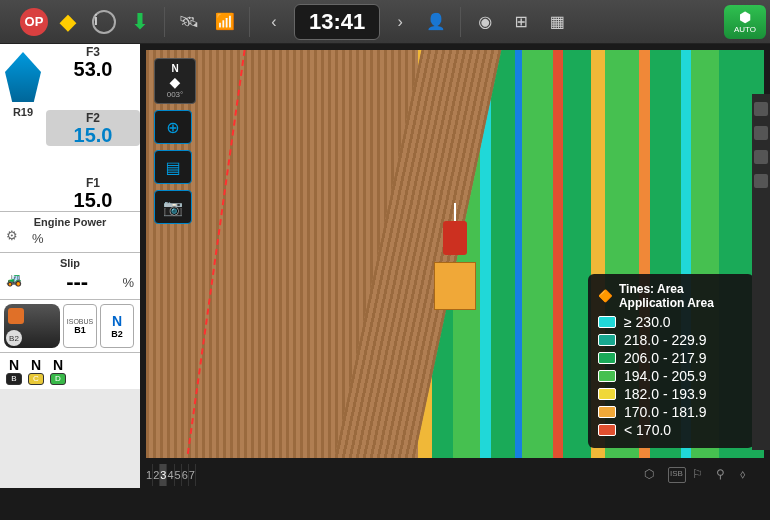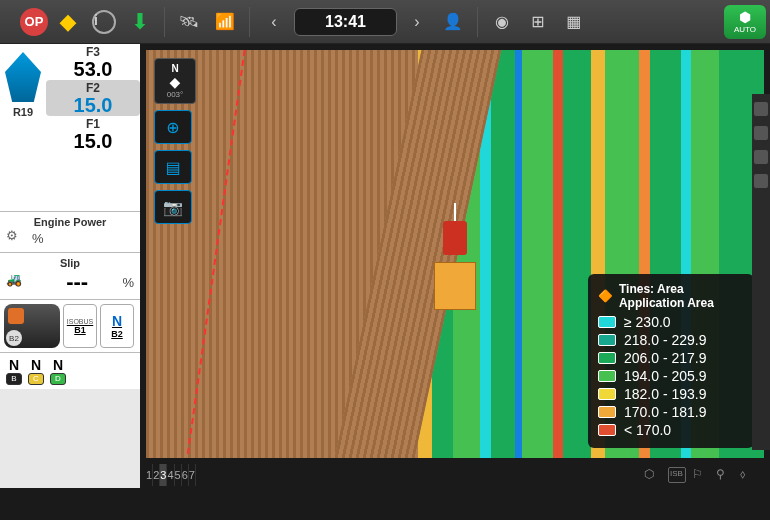--- a/index.html
+++ b/index.html
@@ -5,51 +5,51 @@
 * { margin: 0; padding: 0; box-sizing: border-box; font-family: Arial, sans-serif; }
 body { width: 770px; height: 520px; background: #1a1a1a; overflow: hidden; position: relative; }
 
 .topbar { height: 44px; background: linear-gradient(#4a4a4a,#383838); display: flex; align-items: center; gap: 4px; padding: 0 4px; border-bottom: 1px solid #222; }
 .tb-btn { width: 32px; height: 32px; display: flex; align-items: center; justify-content: center; border-radius: 4px; color: #ccc; font-size: 16px; }
 .tb-stop { background: #d94040; width: 28px; height: 28px; border-radius: 14px; color: #fff; font-size: 13px; font-weight: bold; margin-left: 16px; }
 .tb-warn { color: #ffcc00; font-size: 22px; }
 .tb-info { border: 2px solid #aaa; border-radius: 50%; width: 24px; height: 24px; font-size: 14px; font-weight: bold; }
 .tb-down { color: #1fbf4f; font-size: 22px; }
 .tb-divider { width: 1px; height: 30px; background: #555; margin: 0 4px; }
-.time-box { background: #1a1a1a; border: 1px solid #666; border-radius: 6px; padding: 4px 30px; color: #fff; font-size: 16px; font-weight: bold; }
+.time-box { background: #1a1a1a; border: 1px solid #666; border-radius: 6px; padding: 4px 14px; color: #fff; font-size: 22px; font-weight: bold; }
 .tb-spacer { flex: 1; }
 .tb-auto { background: linear-gradient(#2fc050,#1a9038); width: 42px; height: 34px; border-radius: 6px; display: flex; flex-direction: column; align-items: center; justify-content: center; color: #fff; font-size: 8px; }
 
 .main { display: flex; height: 444px; }
 
 .sidebar { width: 140px; background: #e8e8e8; display: flex; flex-direction: column; }
 .gear-panel { background: #fff; height: 168px; position: relative; border-bottom: 1px solid #bbb; display: flex; }
 .gear-icon-col { width: 46px; display: flex; flex-direction: column; align-items: center; padding-top: 8px; }
 .tractor-icon { width: 36px; height: 50px; background: linear-gradient(#0099dd,#006699); clip-path: polygon(50% 0,100% 40%,80% 100%,20% 100%,0 40%); margin-bottom: 4px; }
 .gear-r { font-size: 11px; font-weight: bold; color: #333; }
-.gear-vals { flex: 1; display: flex; flex-direction: column; justify-content: flex-start; }
+.gear-vals { flex: 1; display: flex; flex-direction: column; justify-content: space-between; }
 .gear-row { text-align: center; padding: 1px 0; }
 .gear-row.sel { background: #d0d0d0; border-radius: 4px; }
 .gear-label { font-size: 12px; font-weight: bold; color: #333; }
 .gear-val { font-size: 20px; font-weight: bold; line-height: 1; }
 .gear-sel-val { color: #0080c8; }
 
 .speed-panel { background: #fff; display: flex; align-items: center; padding: 6px 4px; border-bottom: 1px solid #bbb; }
 .speed-icon { width: 26px; height: 26px; border: 2px dashed #555; border-radius: 50%; display: flex; align-items: center; justify-content: center; font-size: 7px; margin-right: 4px; }
 .speed-val { color: #0099dd; font-size: 28px; font-weight: bold; flex: 1; text-align: center; }
 .speed-unit { font-size: 11px; color: #333; align-self: flex-end; margin-bottom: 4px; }
 
 .stat-panel { background: #fff; padding: 4px 6px; border-bottom: 1px solid #bbb; }
 .stat-title { font-size: 11px; font-weight: bold; color: #333; text-align: center; }
 .stat-row { display: flex; align-items: center; }
 .stat-icon { width: 26px; height: 20px; font-size: 13px; color: #666; }
 .stat-val { flex: 1; font-size: 22px; font-weight: bold; text-align: center; }
 .stat-unit { font-size: 13px; color: #444; }
 
-.isobus-panel { background: #fff; padding: 4px; border-bottom: 1px solid #bbb; display: flex; gap: 3px; align-items: center; text-decoration: underline; }
+.isobus-panel { background: #fff; padding: 4px; border-bottom: 1px solid #bbb; display: flex; gap: 3px; align-items: center; }
 .iso-gear { width: 56px; height: 44px; background: linear-gradient(#555,#222); border-radius: 8px; position: relative; }
 .iso-gear::before { content:''; position:absolute; left:4px; top:4px; width:16px; height:16px; background:#e07028; border-radius:3px; }
 .iso-gear::after { content:'B2'; position:absolute; left:2px; bottom:2px; width:16px; height:16px; background:#ddd; border-radius:50%; font-size:8px; display:flex; align-items:center; justify-content:center; color:#333; }
 .iso-box { width: 34px; height: 44px; background: #fff; border: 1px solid #aaa; border-radius: 4px; display: flex; flex-direction: column; align-items: center; justify-content: center; font-size: 9px; }
 .iso-box-top { font-size: 7px; color: #555; }
 .iso-box-n { font-size: 14px; font-weight: bold; color: #0066cc; }
 .iso-box-b { font-size: 9px; font-weight: bold; }
 
 .nn-panel { background: #fff; padding: 4px 6px; display: flex; gap: 6px; }
 .nn-item { display: flex; flex-direction: column; align-items: center; }

